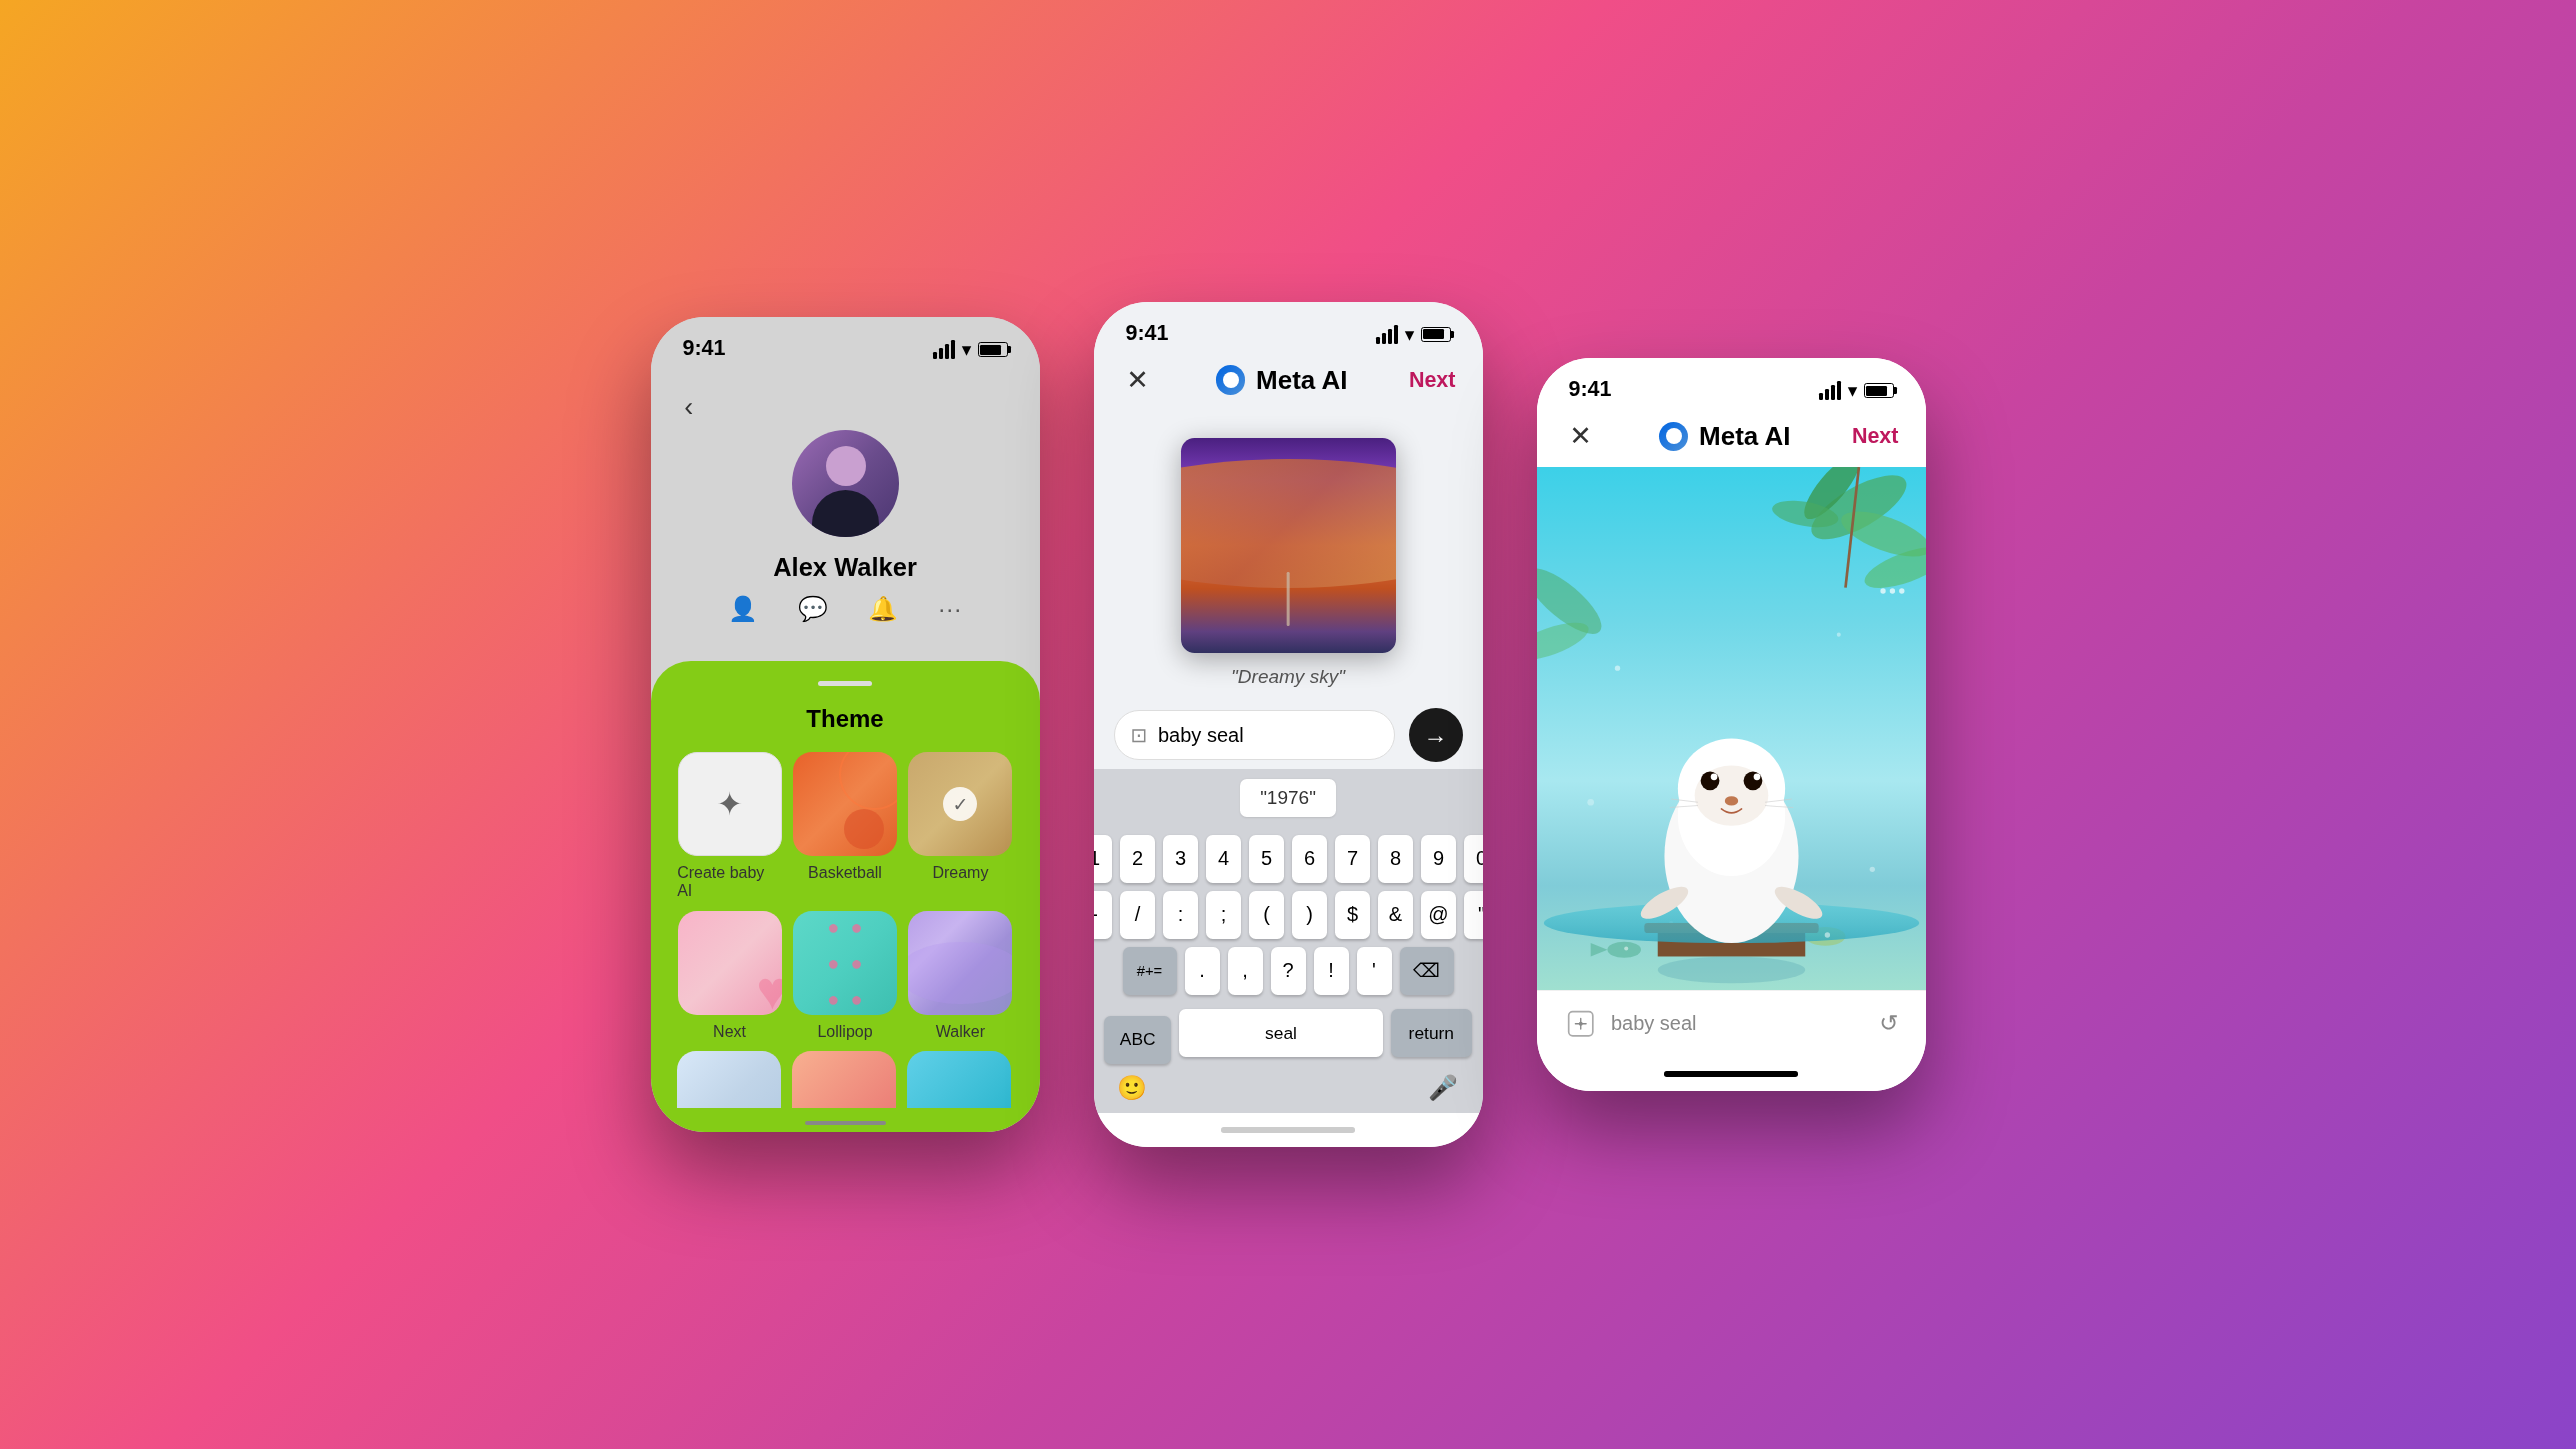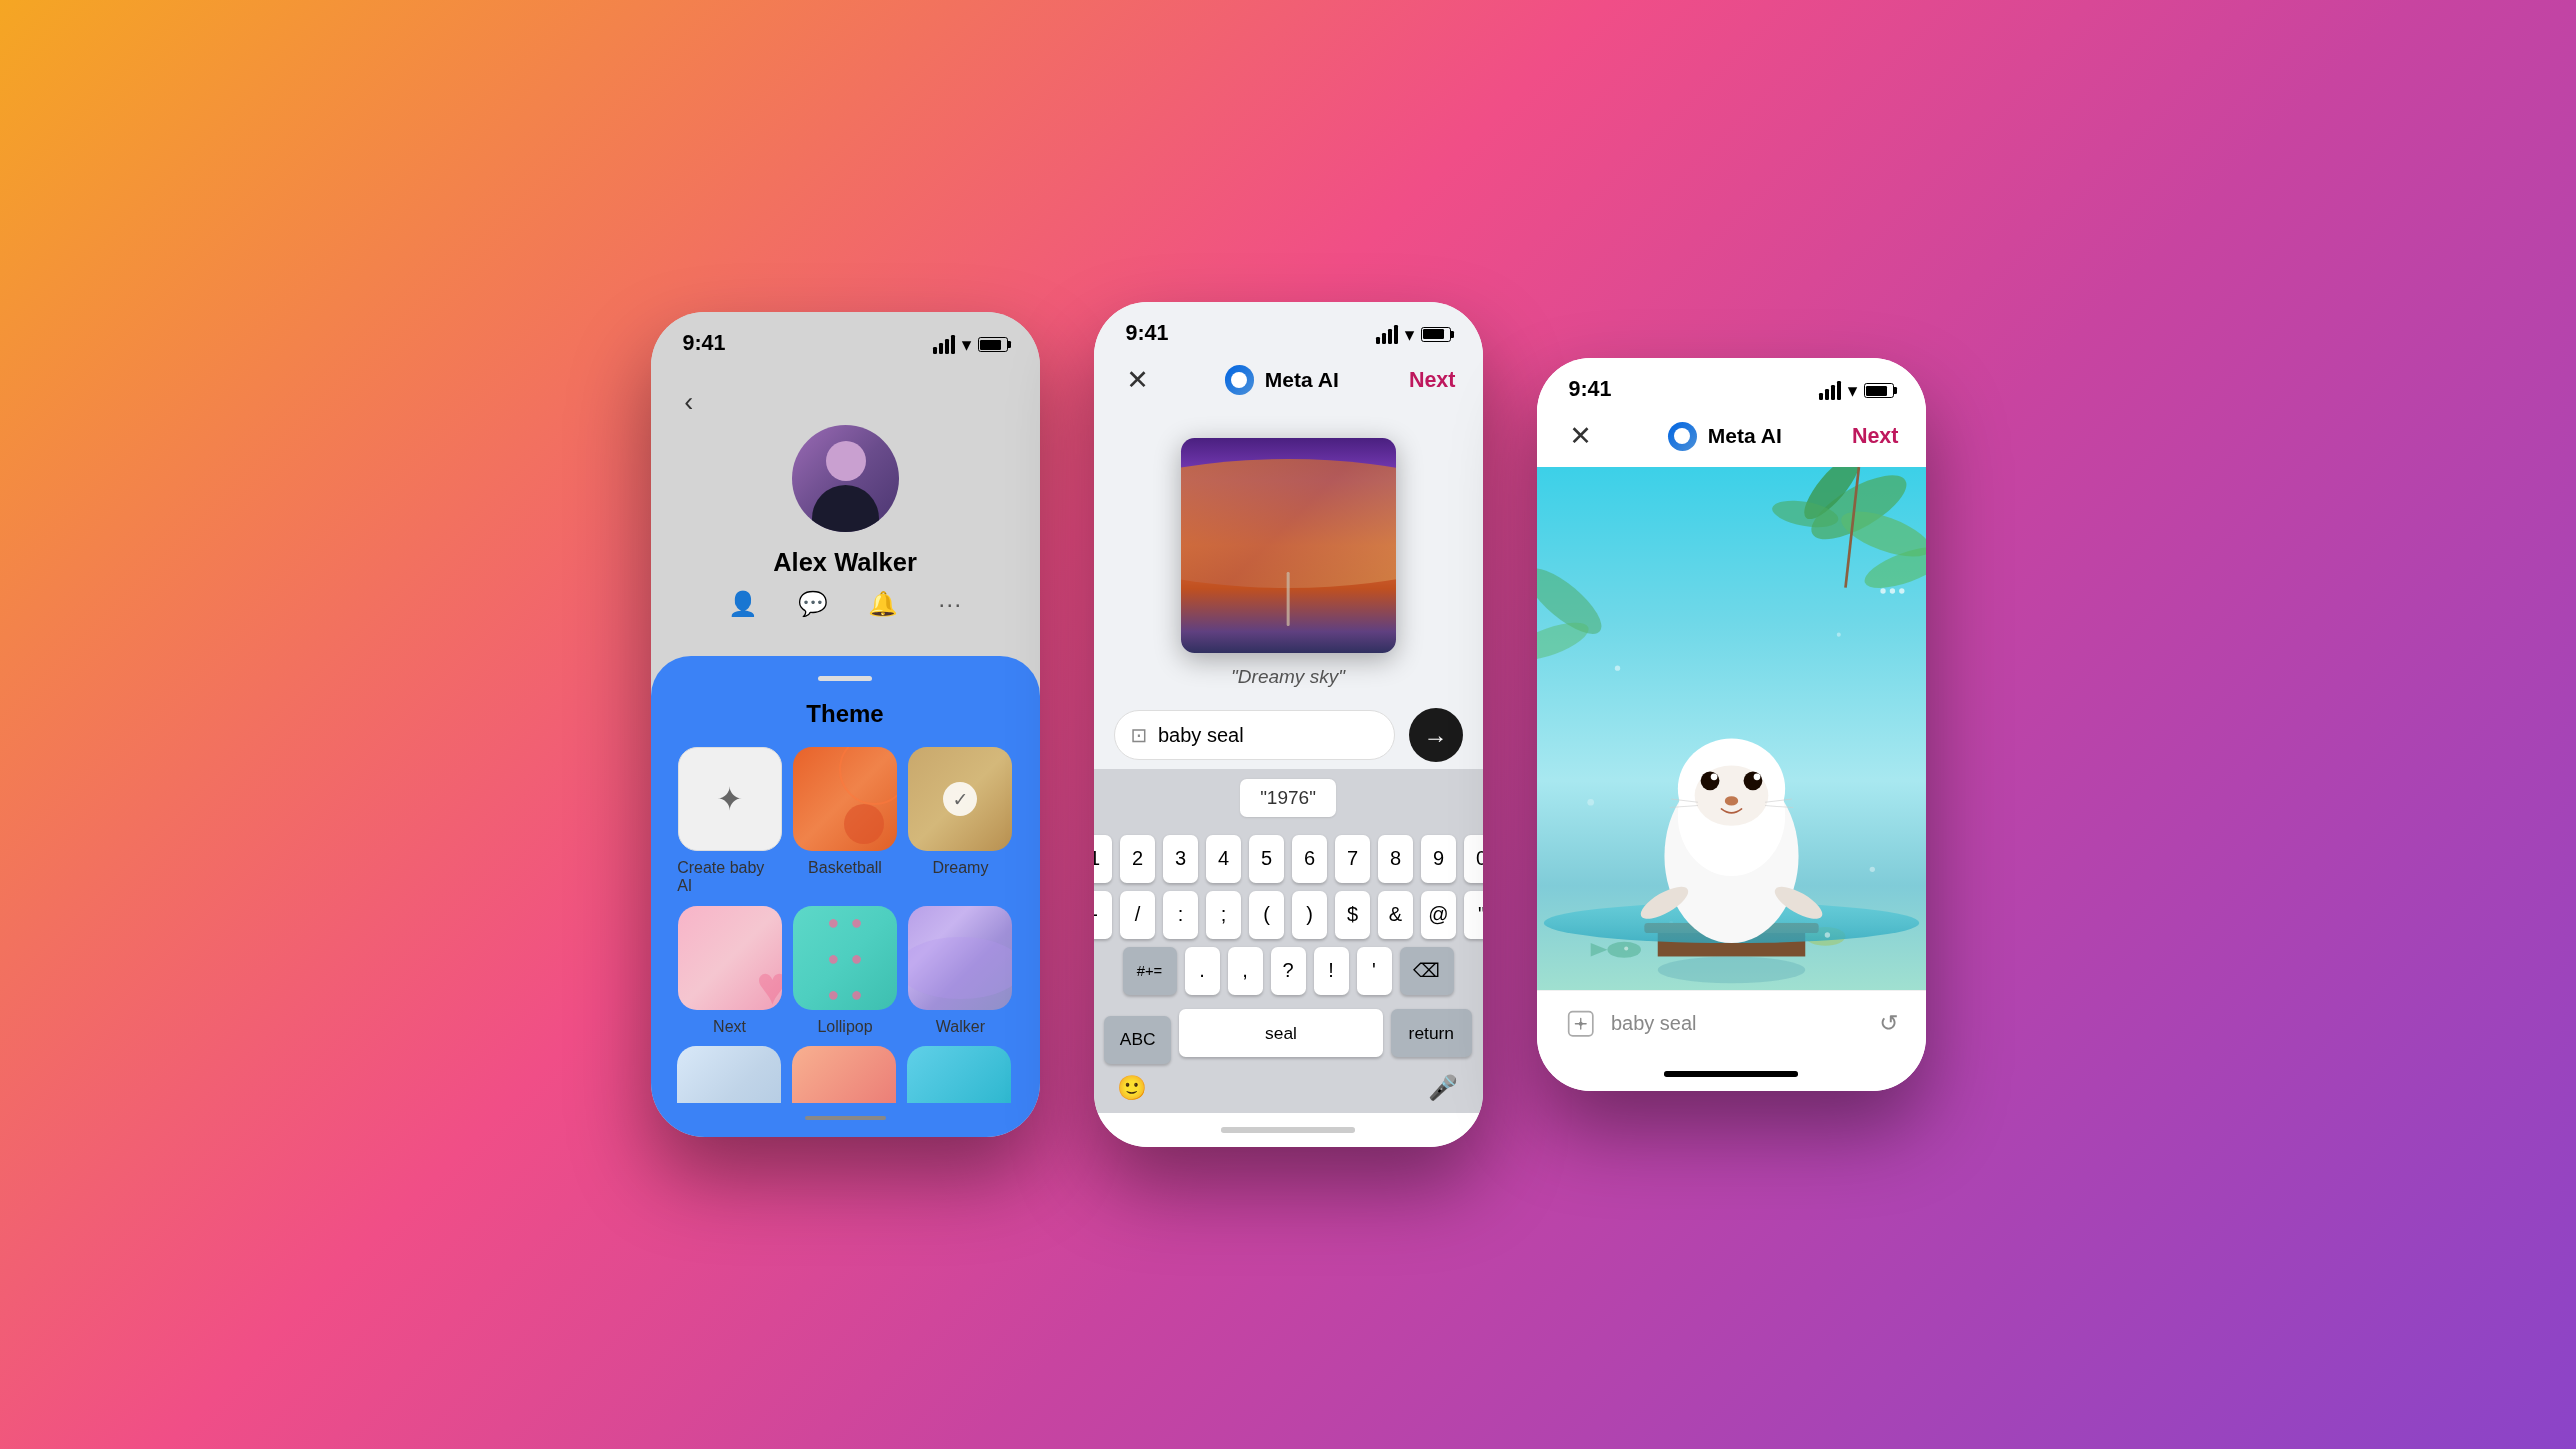--- a/index.html
+++ b/index.html
@@ -163,23 +163,23 @@
     .bottom-bar-indicator {
       width: 81px;
       height: 4px;
       background: #888;
       border-radius: 2px;
       margin-bottom: 6.7px;
     }
 
     
     .theme-sheet {
-      background: #3b82f6;
+      background: #84cc16;
       border-radius: 40px 40px 0 0;
-      padding: 20px 20px 10px;
+      padding: 20px 20px 0;
     }
     .theme-handle {
       width: 54px;
       height: 5.4px;
       background: #ddd;
       border-radius: 2.7px;
       margin: 0 auto 19px;
     }
     .theme-title {
       font-size: 24px;
@@ -357,21 +357,21 @@
       justify-content: center;
     }
     .meta-ai-logo::after {
       content: '';
       width: 16px;
       height: 16px;
       border-radius: 50%;
       background: #fff;
     }
     .meta-ai-name {
-      font-size: 21px;
+      font-size: 26px;
       font-weight: 600;
       color: #000;
     }
     .next-btn {
       font-size: 21.5px;
       color: #be185d;
       font-weight: 600;
       cursor: pointer;
     }
 

